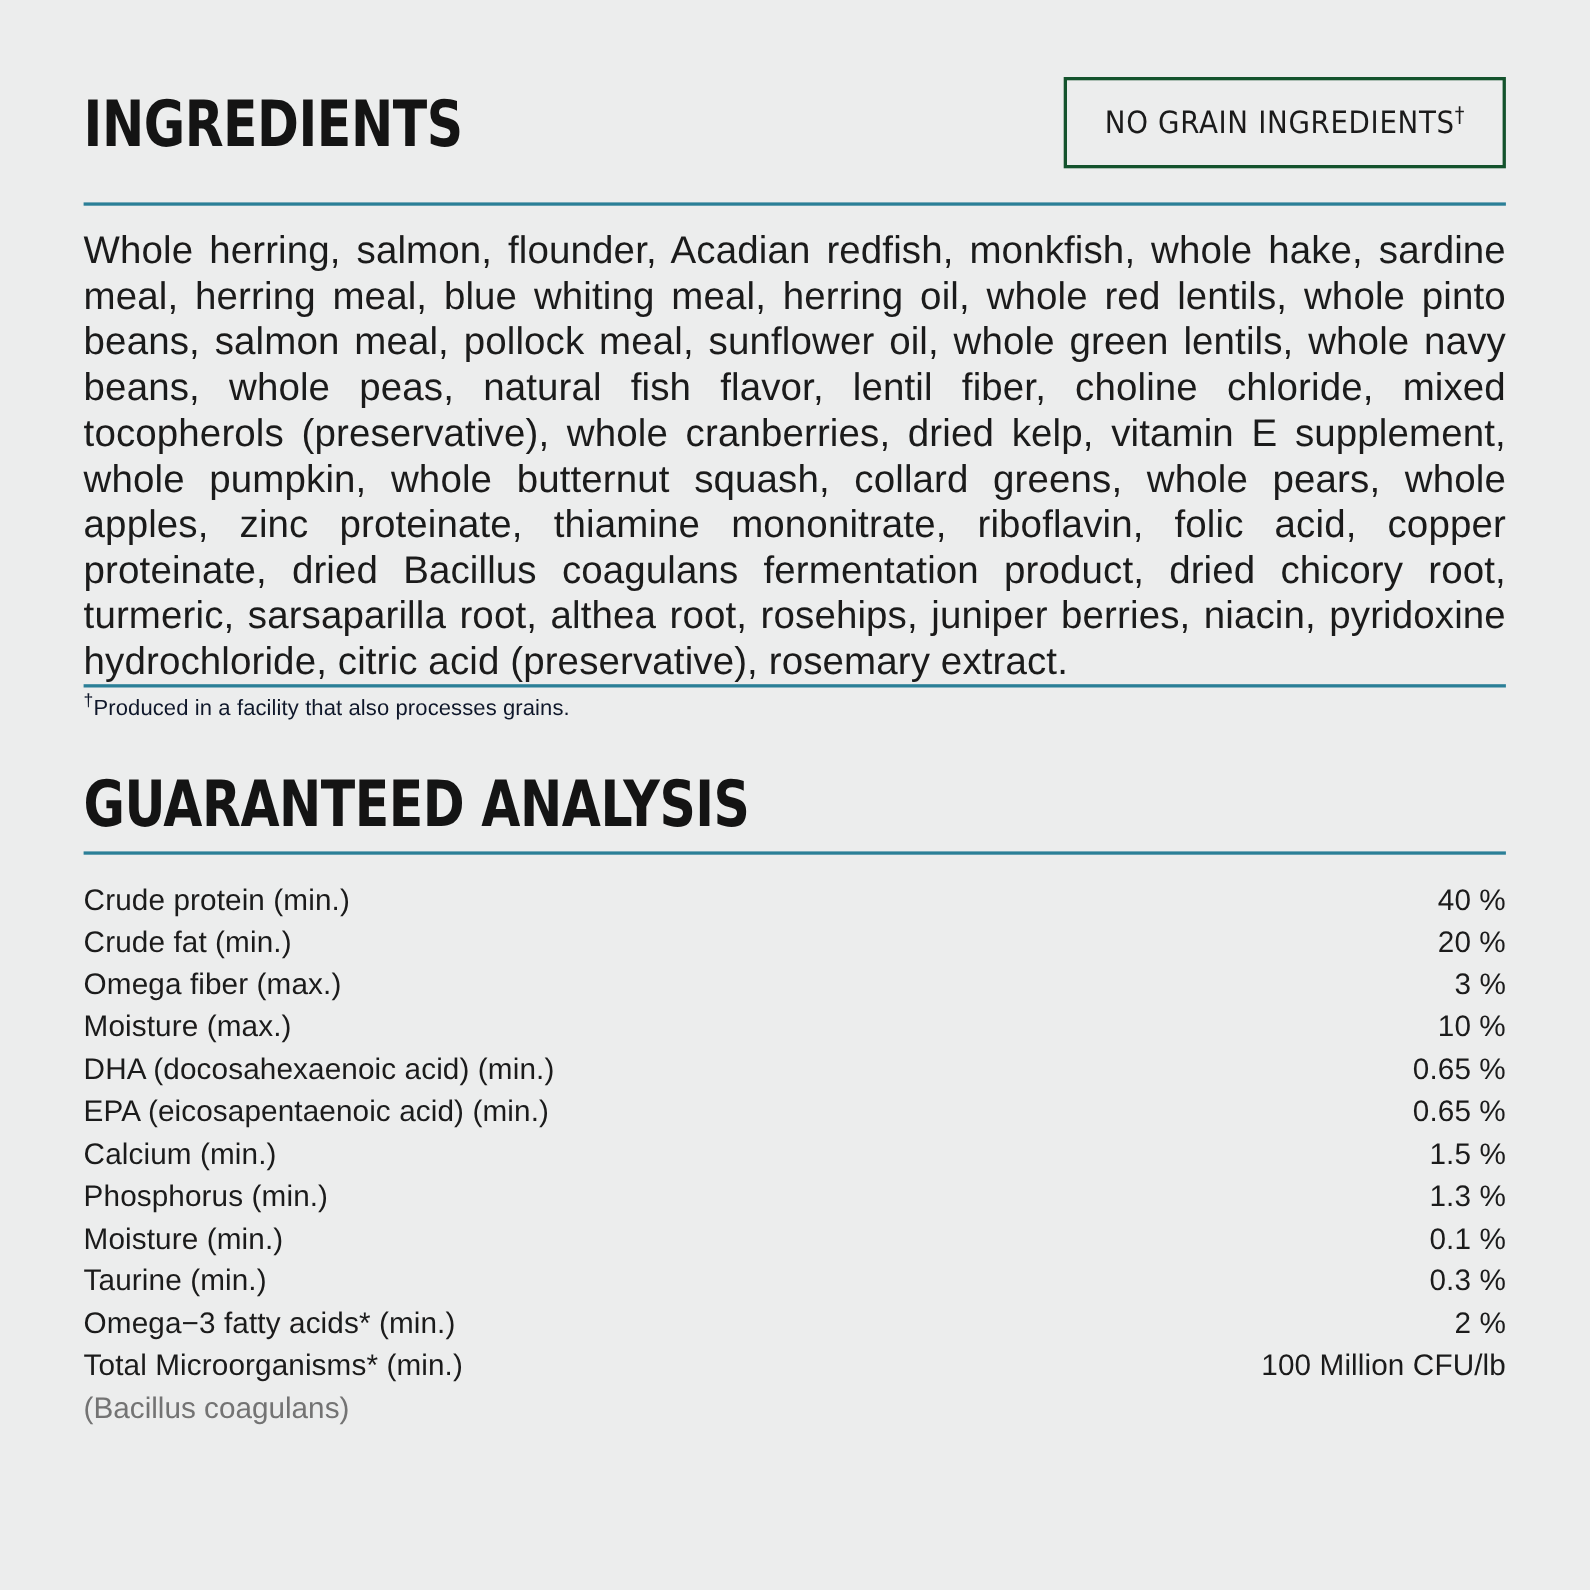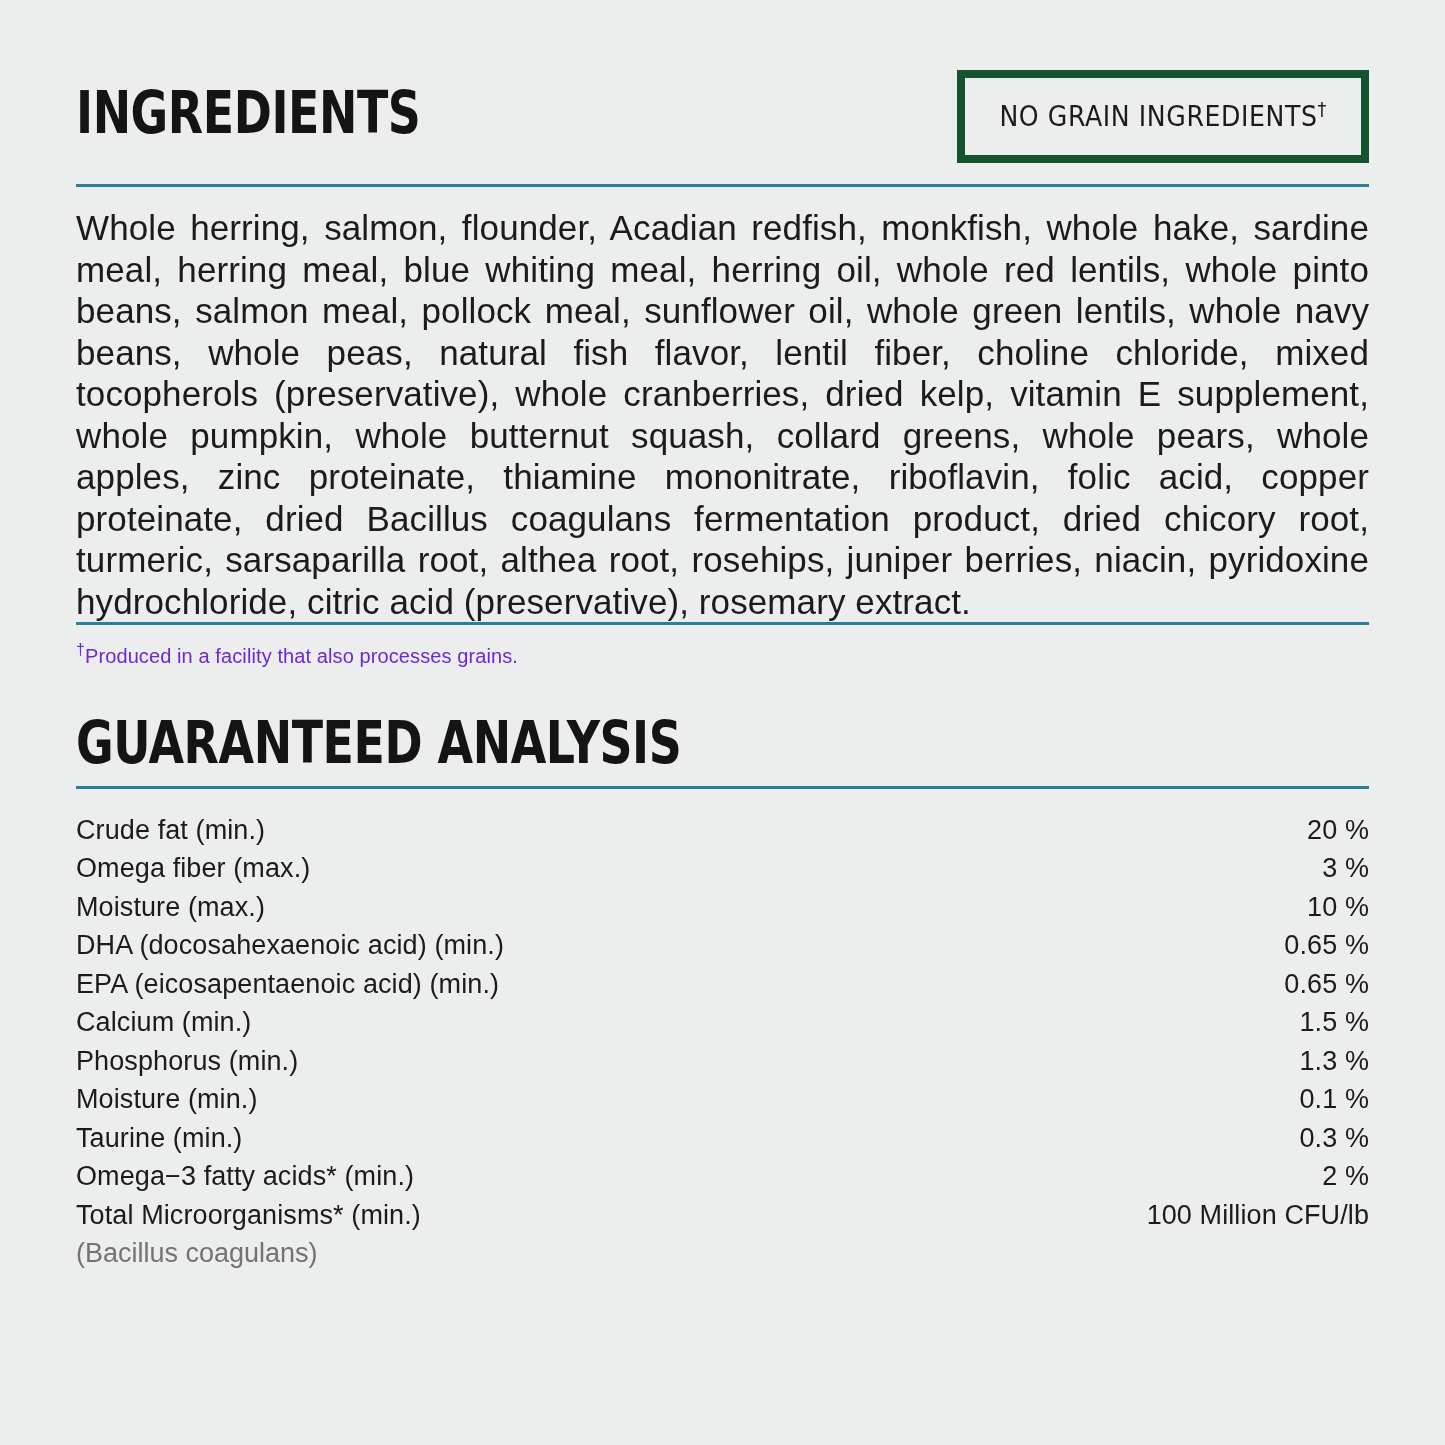--- a/index.html
+++ b/index.html
@@ -35,21 +35,21 @@
     font-size: 58px;
     letter-spacing: -0.5px;
     line-height: 1;
     margin: 0;
     transform: scaleX(0.88);
     transform-origin: left top;
     color: #141414;
     padding-top: 12px;
   }
   .no-grain-box {
-    border: 8px solid #14532d;
+    border: 3px solid #14532d;
     padding: 22px 34px 24px 34px;
     font-size: 28px;
     letter-spacing: 0.6px;
     color: #1b1b1b;
     font-family: "DejaVu Sans Condensed", "Liberation Sans Narrow", "Liberation Sans", sans-serif;
     white-space: nowrap;
     line-height: 1;
     margin-top: -2px;
   }
   .no-grain-box sup {
@@ -69,23 +69,23 @@
     margin-top: 20px;
     font-size: 35px;
     line-height: 41.5px;
     text-align: justify;
     text-justify: inter-word;
     color: #1b1b1b;
     letter-spacing: 0.1px;
   }
 
   .footnote {
-    margin-top: 16px;
+    margin-top: 4px;
     font-size: 20px;
-    color: #6d28d9;
+    color: #0f172a;
     letter-spacing: 0.1px;
   }
   .footnote sup { font-size: 0.8em; }
 
   
   .ga-title {
     margin-top: 34px;
     margin-bottom: 14px;
   }
   .ga-table {
@@ -132,20 +132,24 @@
     <sup>†</sup><span>Produced in a facility that also processes grains.</span>
   </div>
 
   <h1 class="section-title ga-title">GUARANTEED ANALYSIS</h1>
 
   <div class="rule"></div>
 
   <table class="ga-table">
     <tbody id="ga-rows">
         <tr>
+          <td class="label">Crude protein (min.)</td>
+          <td class="value">40 %</td>
+        </tr>
+        <tr>
           <td class="label">Crude fat (min.)</td>
           <td class="value">20 %</td>
         </tr>
         <tr>
           <td class="label">Omega fiber (max.)</td>
           <td class="value">3 %</td>
         </tr>
         <tr>
           <td class="label">Moisture (max.)</td>
           <td class="value">10 %</td>

